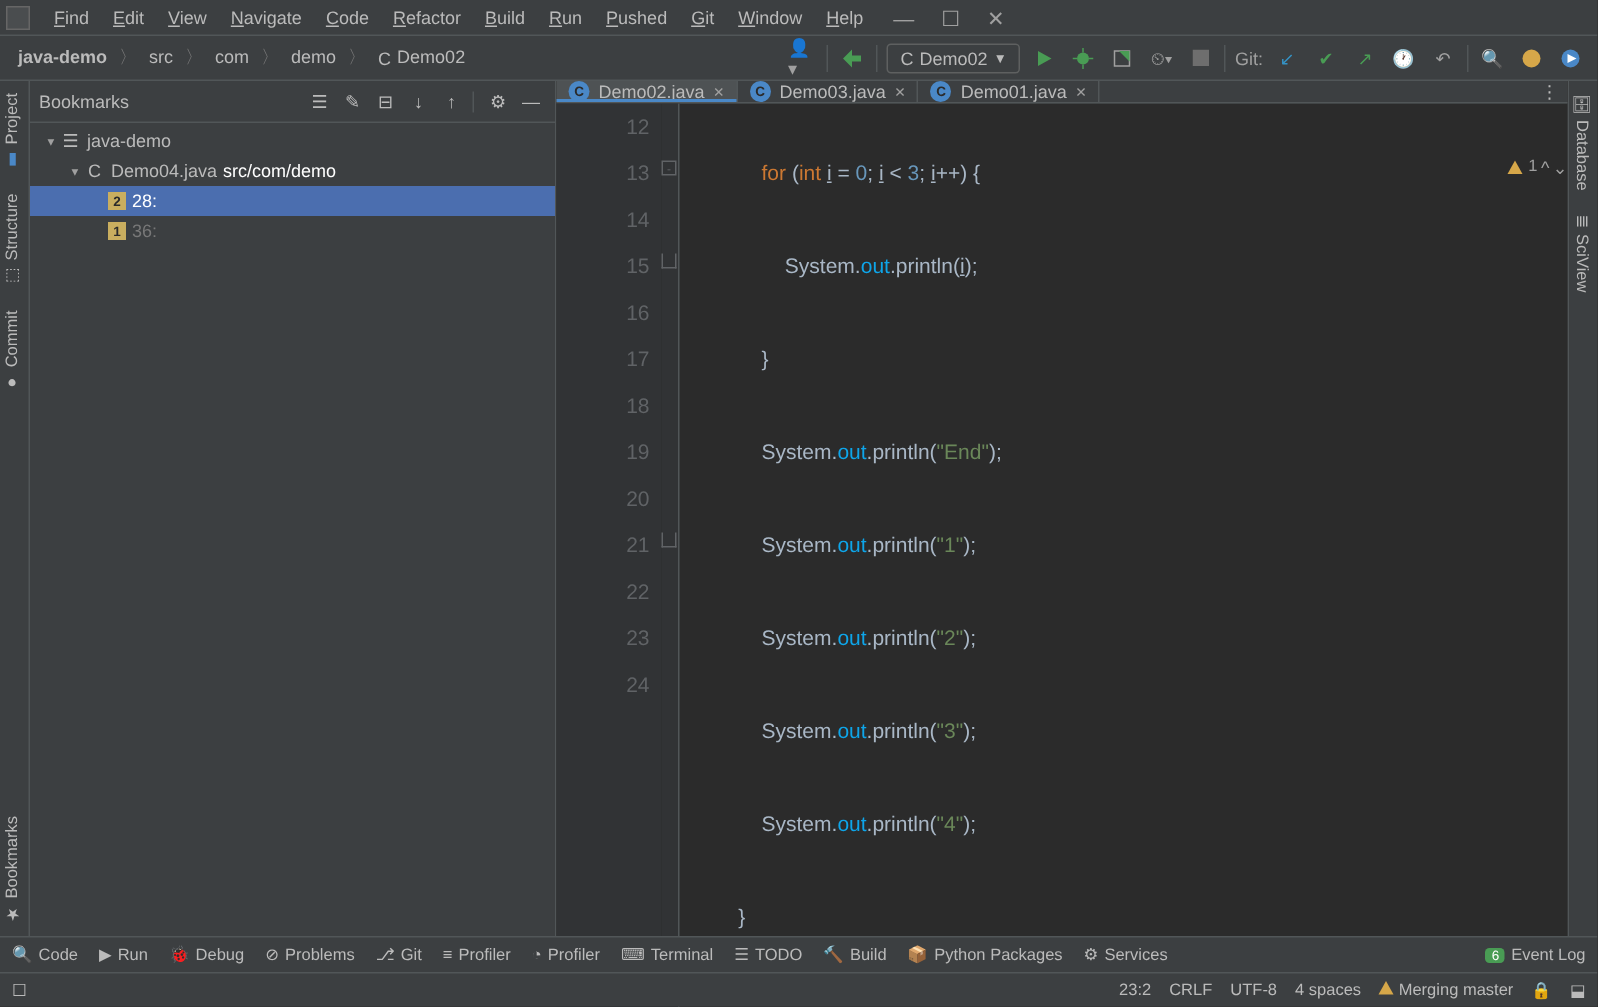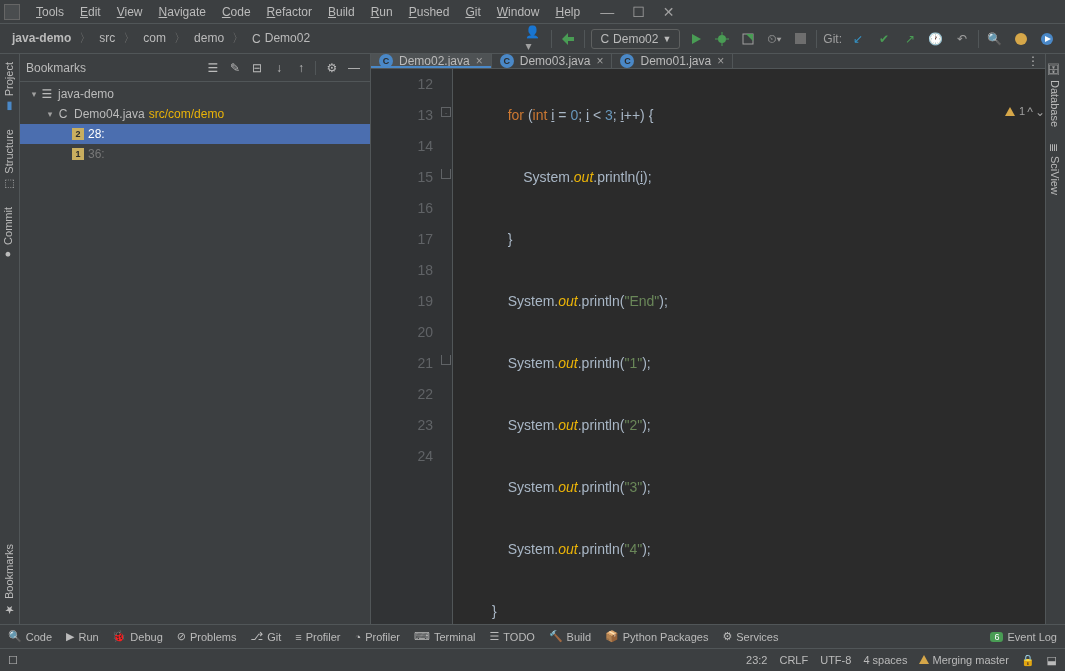--- a/index.html
+++ b/index.html
@@ -28,58 +28,58 @@
 .tool-header { height:28px; display:flex; align-items:center; padding:0 6px; border-bottom:1px solid #515658; }
 .tool-header .title { flex:1; }
 .tool-header .icon-btn { width:20px; height:20px; display:flex; align-items:center; justify-content:center; cursor:pointer; margin-left:2px; }
 .tree { flex:1; overflow:auto; padding-top:2px; }
 .tree-row { display:flex; align-items:center; height:20px; padding-left:8px; cursor:pointer; }
 .tree-row.selected { background:#4b6eaf; color:#fff; }
 .tree-row .indent { display:inline-block; }
 .tree-row .expander { width:12px; display:inline-block; text-align:center; color:#a0a0a0; font-size:9px; }
 .tree-row .node-icon { width:14px; height:14px; margin-right:4px; display:inline-flex; align-items:center; justify-content:center; }
 .tree-row .badge { width:12px; height:12px; background:#c9ae5f; color:#2b2b2b; font-size:9px; display:inline-flex; align-items:center; justify-content:center; margin-right:4px; font-weight:bold; }
-.tree-row .location { color:#eab308; margin-left:4px; }
+.tree-row .location { color:#ffffff; margin-left:4px; }
 .editor-area { flex:1; display:flex; flex-direction:column; background:#2b2b2b; }
 .editor-tabs { height:28px; display:flex; align-items:stretch; background:#3c3f41; border-bottom:1px solid #515658; }
 .editor-tab { display:flex; align-items:center; padding:0 8px; gap:6px; cursor:pointer; border-right:1px solid #515658; position:relative; }
 .editor-tab.active { background:#4e5254; }
 .editor-tab.active::after { content:""; position:absolute; bottom:0; left:0; right:0; height:2px; background:#4a88c7; }
 .editor-tab .close { color:#a0a0a0; font-size:12px; }
 .editor-tab .class-icon { width:14px; height:14px; border-radius:50%; background:#4a88c7; color:#2b2b2b; font-size:9px; display:flex; align-items:center; justify-content:center; font-weight:bold; }
 .editor-tabs-right { margin-left:auto; padding:0 6px; display:flex; align-items:center; cursor:pointer; }
 .editor-body { flex:1; display:flex; position:relative; }
 .gutter { width:70px; background:#313335; color:#606366; font-family:"Consolas","Menlo",monospace; font-size:14px; text-align:right; padding-right:8px; line-height:31px; padding-top:0; }
 .fold-gutter { width:12px; background:#313335; border-right:1px solid #515658; position:relative; }
 .fold-mark { position:absolute; width:10px; height:10px; border:1px solid #606366; left:0; font-size:8px; display:flex; align-items:center; justify-content:center; color:#606366; }
 .code { flex:1; font-family:"Consolas","Menlo",monospace; font-size:14px; line-height:31px; padding-left:8px; position:relative; white-space:pre; color:#a9b7c6; }
 .code .kw { color:#cc7832; }
 .code .str { color:#6a8759; }
 .code .num { color:#6897bb; }
-.code .fld { color:#eab308; font-style:italic; }
+.code .fld { color:#0ea5e9; }
 .code .mtd { color:#a9b7c6; }
 .code .id { text-decoration:underline; }
 .editor-markers { position:absolute; top:28px; right:0; width:16px; }
 .editor-markers .warn { position:absolute; top:8px; right:20px; display:flex; align-items:center; gap:4px; color:#a0a0a0; font-size:11px; }
 .editor-markers .arrows { position:absolute; top:8px; right:0; display:flex; gap:2px; color:#a0a0a0; }
 .bottom-bar { position:absolute; left:0; right:0; bottom:23px; height:24px; background:#3c3f41; border-top:1px solid #515658; display:flex; align-items:center; padding:0 8px; gap:14px; }
 .bottom-item { display:flex; align-items:center; gap:4px; cursor:pointer; font-size:11px; }
 .bottom-item.right { margin-left:auto; }
 .status-bar { position:absolute; left:0; right:0; bottom:0; height:23px; background:#3c3f41; border-top:1px solid #515658; display:flex; align-items:center; padding:0 8px; gap:12px; font-size:11px; }
 .status-right { margin-left:auto; display:flex; align-items:center; gap:12px; }
 .triangle-warn { width:0; height:0; border-left:5px solid transparent; border-right:5px solid transparent; border-bottom:9px solid #d6a749; display:inline-block; }
 .green-badge { background:#499c54; color:#fff; border-radius:3px; padding:0 4px; font-size:9px; }
 svg { display:block; }
 </style>
 </head>
 <body>
 
 <div class="menubar">
   <div class="logo"></div>
-  <span class="menu-item underline">Tools</span>
+  <span class="menu-item underline">Find</span>
   <span class="menu-item underline">Edit</span>
   <span class="menu-item underline">View</span>
   <span class="menu-item underline">Navigate</span>
   <span class="menu-item underline">Code</span>
   <span class="menu-item underline">Refactor</span>
   <span class="menu-item underline">Build</span>
   <span class="menu-item underline">Run</span>
   <span class="menu-item underline">Pushed</span>
   <span class="menu-item underline">Git</span>
   <span class="menu-item underline">Window</span>

